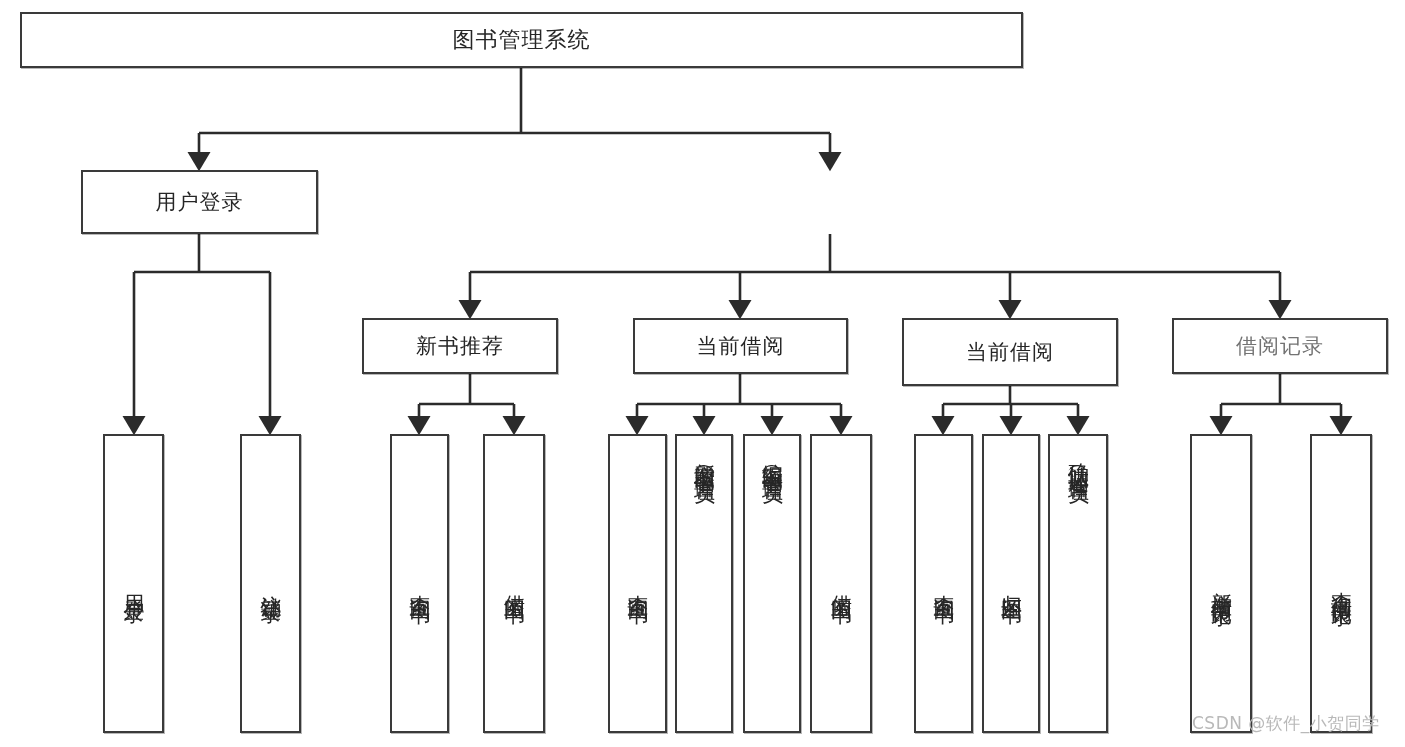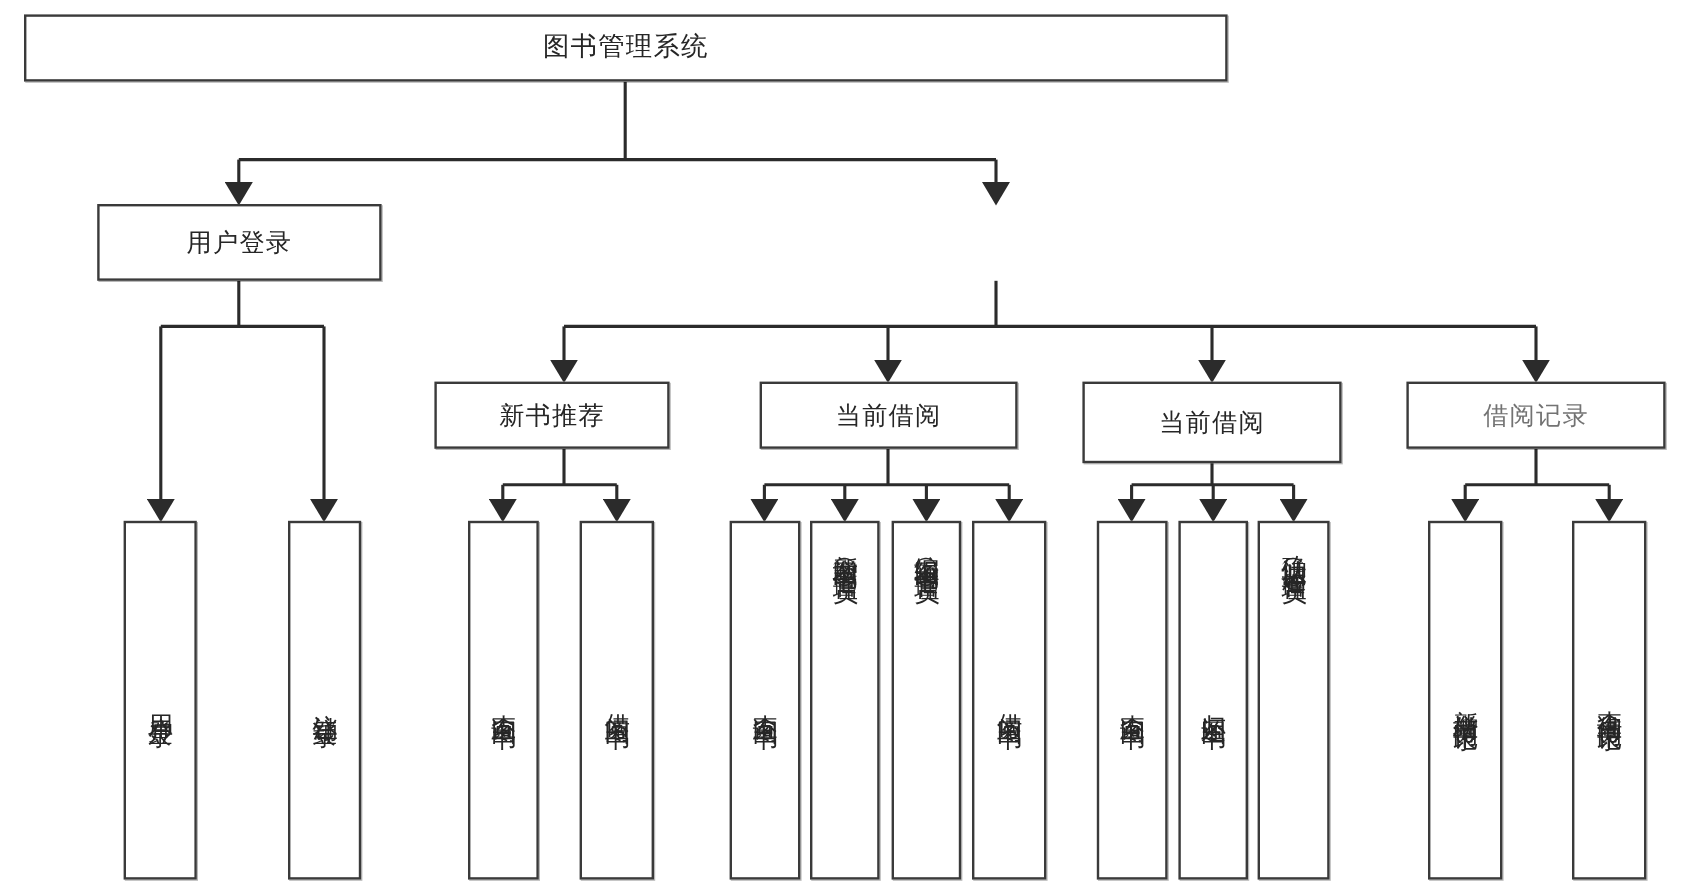--- a/index.html
+++ b/index.html
@@ -166,13 +166,14 @@
   <div class="node vert" id="node-leaf-10" style="left: 1048px; top: 434px; width: 60px; height: 299px; border-color: rgb(58, 58, 58); background: rgb(255, 255, 255);">
     <span class="lbl" style="color: rgb(38, 38, 38);">确认归还（管理员）</span>
   </div>
   <div class="node vert mid" id="node-leaf-11" style="left: 1190px; top: 434px; width: 62px; height: 299px; border-color: rgb(58, 58, 58); background: rgb(255, 255, 255);">
     <span class="lbl" style="color: rgb(38, 38, 38);">新增借阅记录</span>
   </div>
   <div class="node vert mid" id="node-leaf-12" style="left: 1310px; top: 434px; width: 62px; height: 299px; border-color: rgb(58, 58, 58); background: rgb(255, 255, 255);">
     <span class="lbl" style="color: rgb(38, 38, 38);">查询借阅记录</span>
   </div>
 
+  <div class="watermark" id="watermark" style="left: 1192px; top: 712px; color: rgb(185, 185, 185);">CSDN @软件_小贺同学</div>
 </div>
 
 </body></html>

